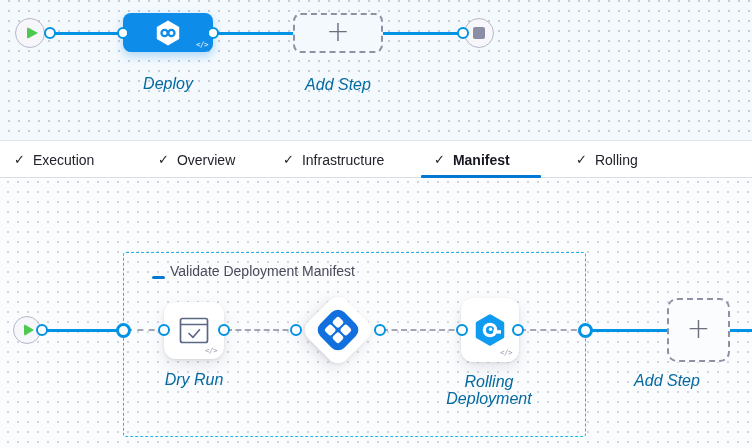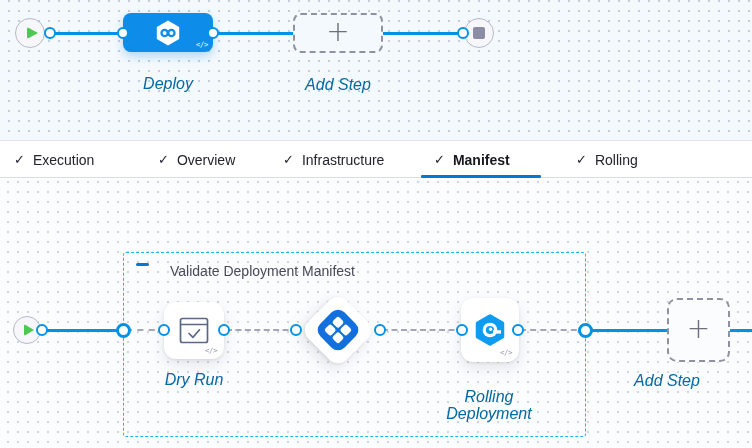--- a/index.html
+++ b/index.html
@@ -58,22 +58,22 @@
   .tab{position:absolute;top:141px;height:37px;display:flex;align-items:center;
     gap:8px;z-index:3;cursor:default;}
   .check-icon{color:#1c1d26;font-size:13px;font-weight:700;line-height:1;}
   .tab-label{font-size:14px;color:#22232b;}
   .tab.active .tab-label{font-weight:700;color:#17181f;}
   .tab-underline{position:absolute;left:421px;top:175px;width:120px;height:3px;
     background:#0278d5;z-index:4;border-radius:1px;}
   
   .step-group{position:absolute;left:123px;top:252px;width:463px;height:185px;
     box-sizing:border-box;border:1.5px dashed #21b6e8;border-radius:3px;z-index:0;}
-  .group-label{position:absolute;left:136px;top:263px;display:flex;
-    align-items:flex-start;gap:21px;z-index:3;}
+  .group-label{position:absolute;left:152px;top:263px;display:flex;
+    align-items:flex-end;gap:5px;z-index:3;}
   .minus-bar{width:13px;height:3px;background:#0278d5;border-radius:1.5px;}
   .group-label-text{font-size:14px;color:#474a59;}
   .step-card{position:absolute;background:#fff;border-radius:12px;z-index:4;
     box-shadow:0 1px 3px rgba(40,41,61,.10),0 6px 14px rgba(96,97,112,.14);
     display:flex;align-items:center;justify-content:center;}
   .diamond{position:absolute;left:311px;top:303px;width:54px;height:54px;
     background:#fff;border-radius:12px;transform:rotate(45deg);z-index:4;
     box-shadow:0 1px 3px rgba(40,41,61,.10),0 6px 14px rgba(96,97,112,.16);
     display:flex;align-items:center;justify-content:center;}
   .approve-icon{width:34px;height:34px;background:#1170dd;border-radius:9px;
@@ -196,16 +196,16 @@
       <rect x="20" y="17.2" width="8" height="3.4" fill="#ffffff"></rect>
     </svg>
     <span class="code-badge" style="right:7px;bottom:5px;color:#9fa2b2;">&lt;/&gt;</span>
   </div>
 
   <div class="plus-box" style="left:667px;top:298px;width:63px;height:64px;border-radius:10px;background:#fbfcfe;">
     <span class="plus-glyph">+</span>
   </div>
 
   <div class="node-label" style="left:154px;top:371px;width:80px;">Dry Run</div>
-  <div class="node-label" style="left:446px;top:388px;width:86px;">Rolling Deployment</div>
+  <div class="node-label" style="left:446px;top:373px;width:86px;">Rolling Deployment</div>
   <div class="node-label" style="left:632px;top:372px;width:70px;">Add Step</div>
 
 </div>
 
 </body></html>

